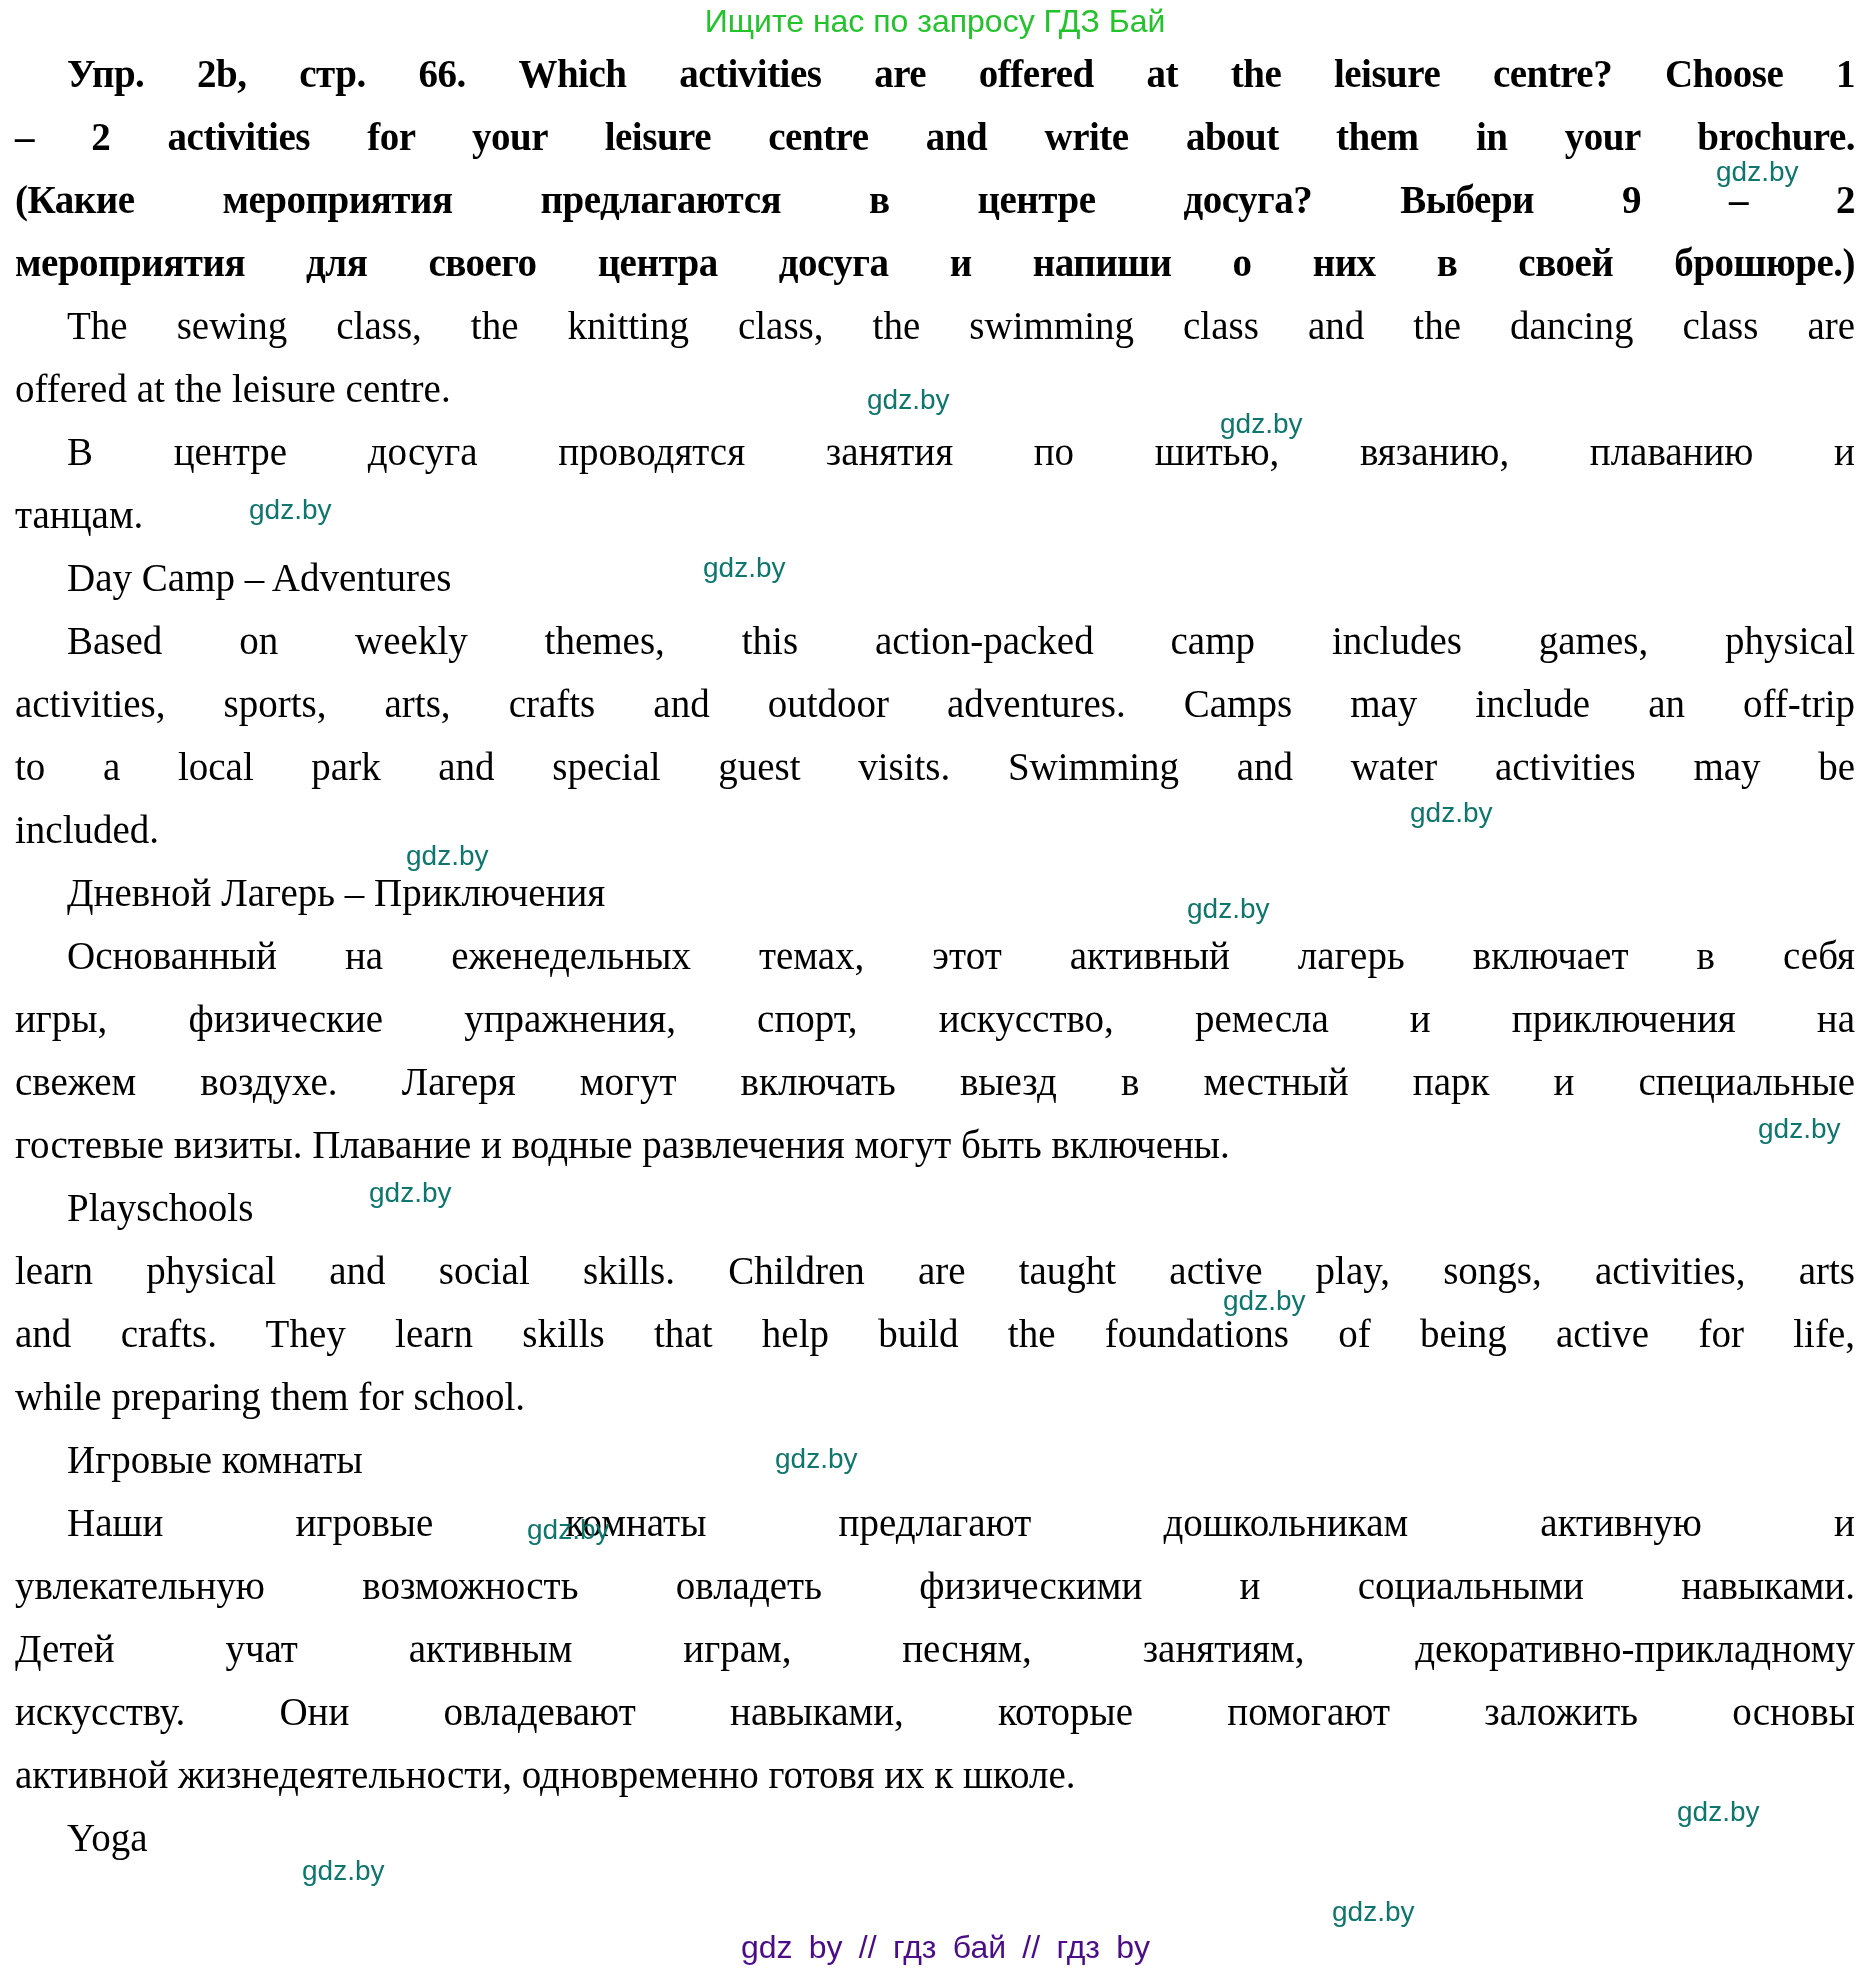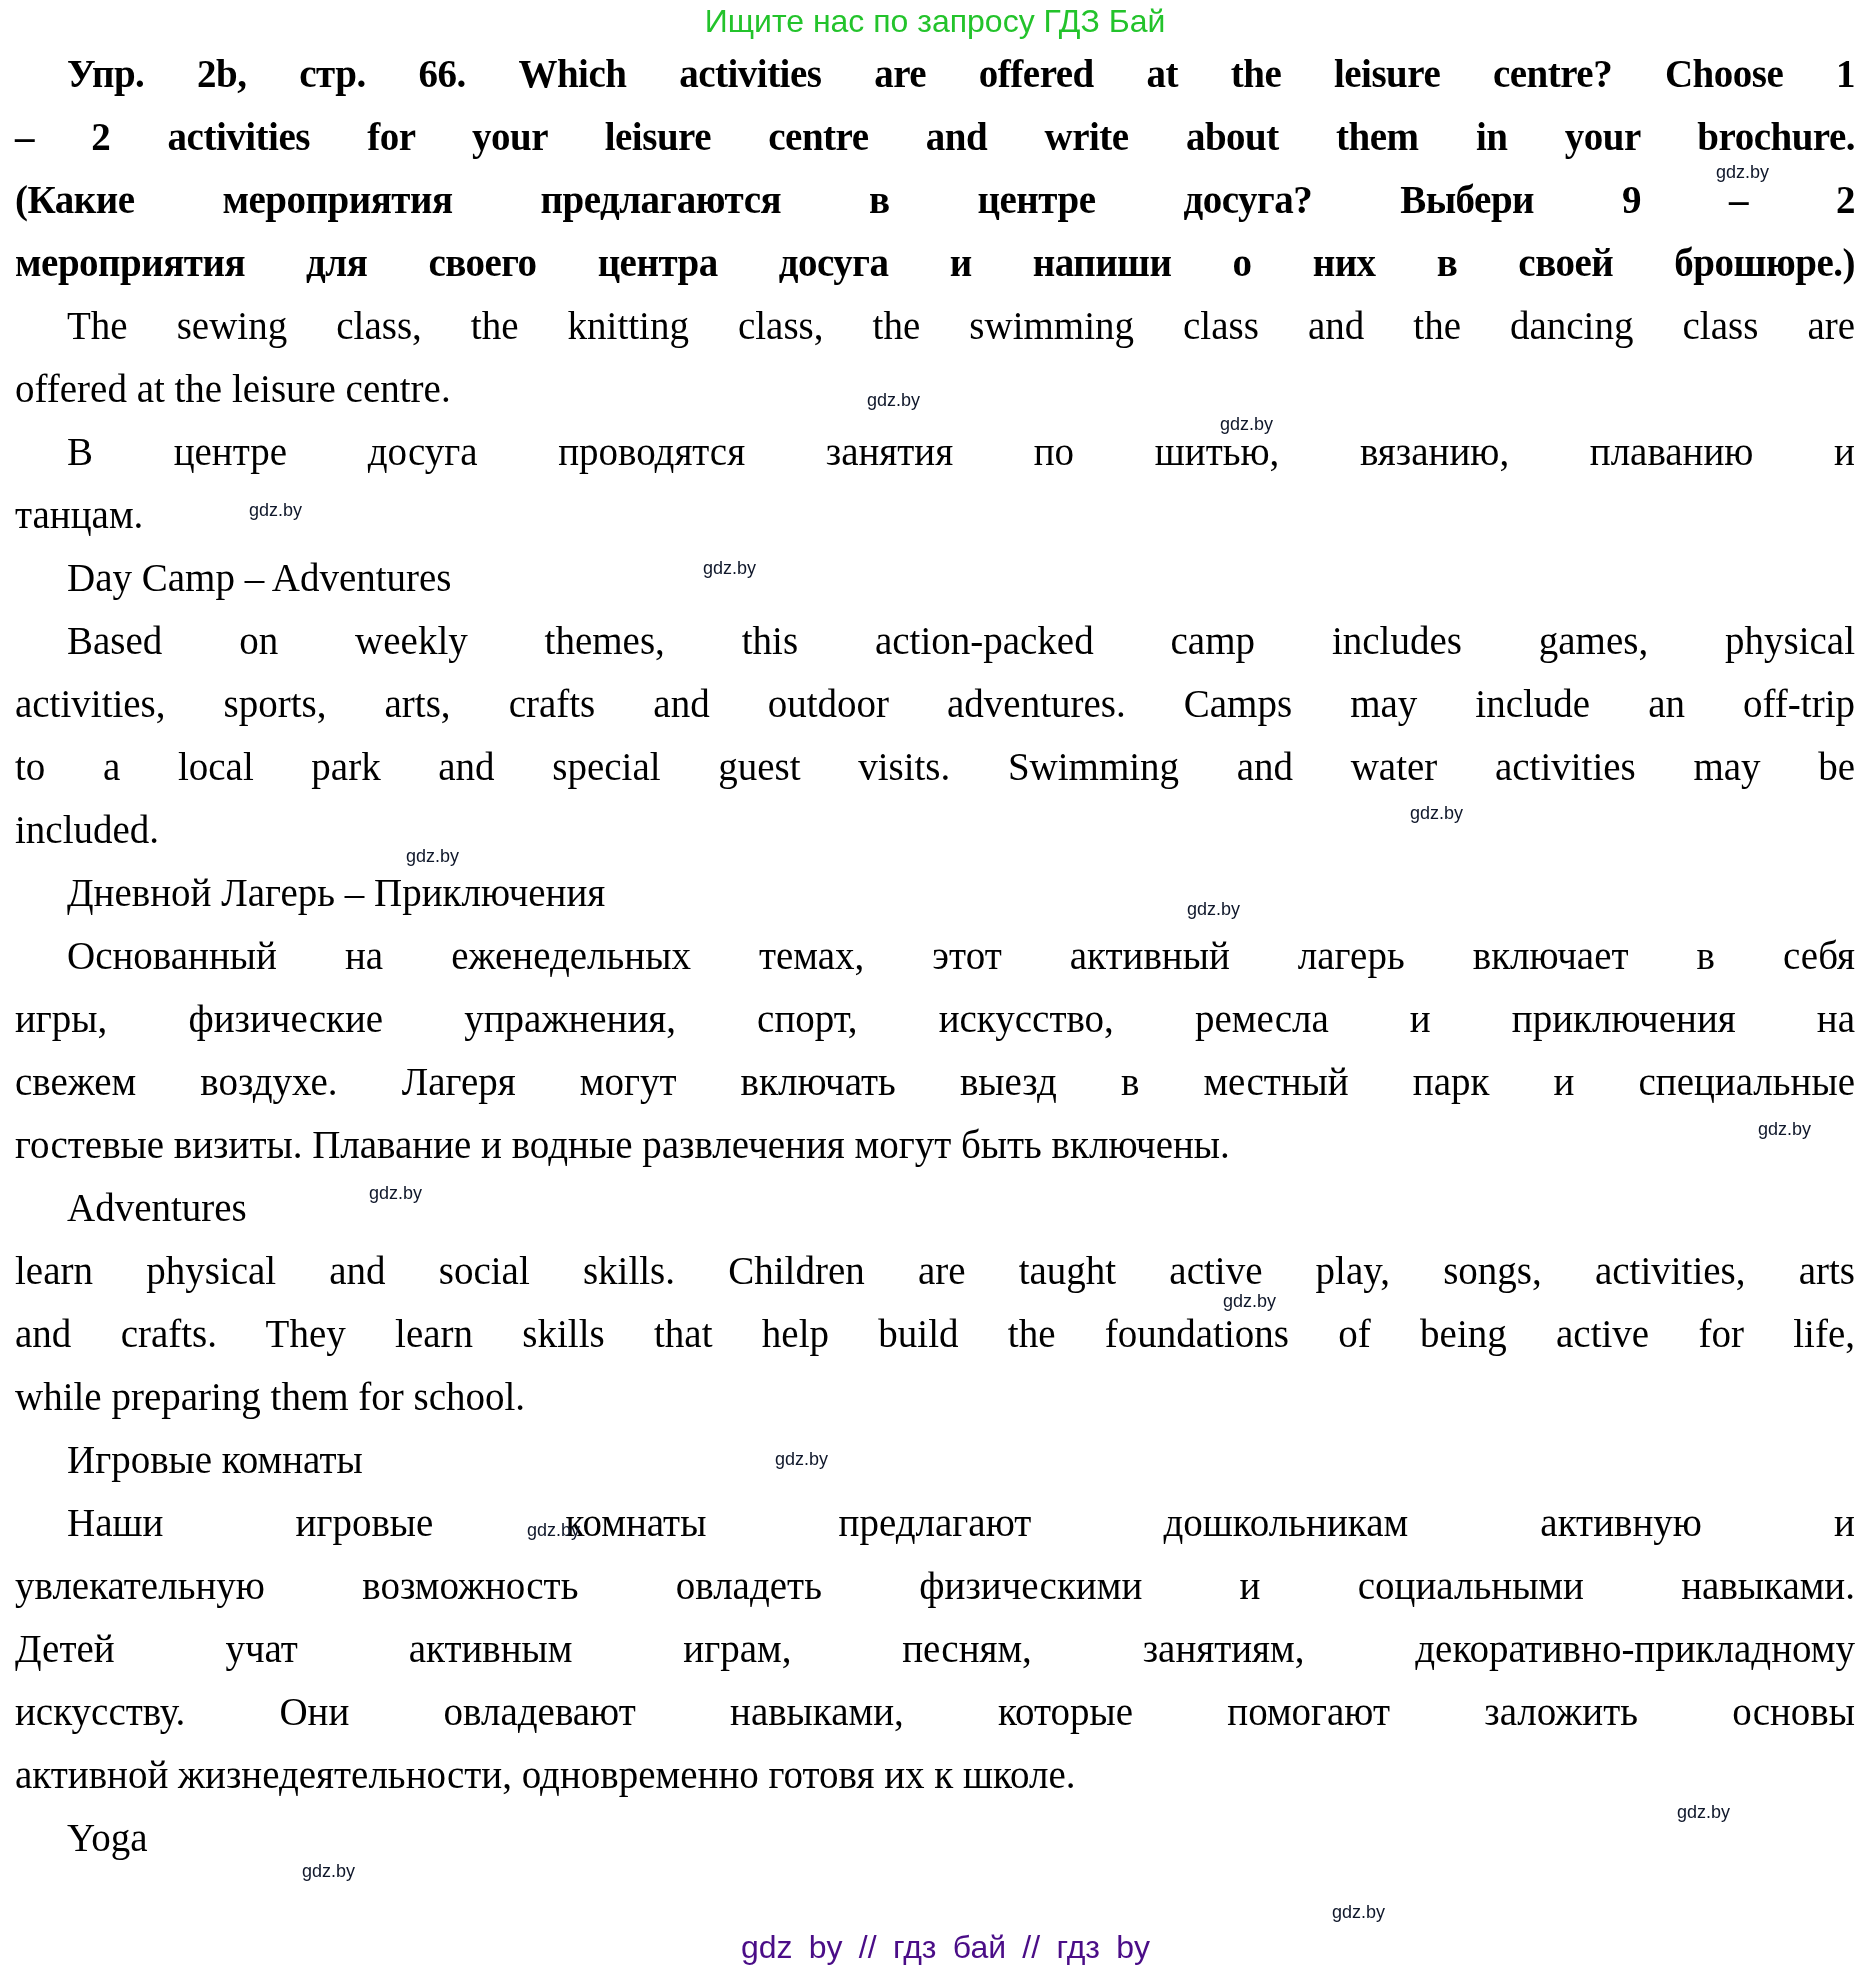--- a/index.html
+++ b/index.html
@@ -33,23 +33,23 @@
     font-size:39px;
     white-space:normal;
     overflow:visible;
   }
   .j{ text-align:justify; text-align-last:justify; }
   .ind{ text-indent:52px; }
   .b{ font-weight:bold; letter-spacing:-0.5px; }
   .wm{
     position:absolute;
     font-family:"Liberation Sans", sans-serif;
-    font-size:18px;
+    font-size:28px;
     line-height:28px;
-    color:#0f172a;
+    color:#0f766e;
     white-space:nowrap;
   }
   .footer{
     position:absolute;
     top:1929px; left:0; right:0;
     height:37px; line-height:37px;
     text-align:center;
     font-family:"Liberation Sans", sans-serif;
     font-size:32px;
     word-spacing:7.4px;
@@ -83,21 +83,21 @@
     <div class="line j">to a local park and special guest visits. Swimming and water activities may be</div>
     <div class="line">included.</div>
 
     <div class="line ind">Дневной Лагерь – Приключения</div>
 
     <div class="line j ind">Основанный на еженедельных темах, этот активный лагерь включает в себя</div>
     <div class="line j">игры, физические упражнения, спорт, искусство, ремесла и приключения на</div>
     <div class="line j">свежем воздухе. Лагеря могут включать выезд в местный парк и специальные</div>
     <div class="line">гостевые визиты. Плавание и водные развлечения могут быть включены.</div>
 
-    <div class="line ind">Adventures</div>
+    <div class="line ind">Playschools</div>
 
     <div class="line j">learn physical and social skills. Children are taught active play, songs, activities, arts</div>
     <div class="line j">and crafts. They learn skills that help build the foundations of being active for life,</div>
     <div class="line">while preparing them for school.</div>
 
     <div class="line ind">Игровые комнаты</div>
 
     <div class="line j ind">Наши игровые комнаты предлагают дошкольникам активную и</div>
     <div class="line j">увлекательную возможность овладеть физическими и социальными навыками.</div>
     <div class="line j">Детей учат активным играм, песням, занятиям, декоративно-прикладному</div>

